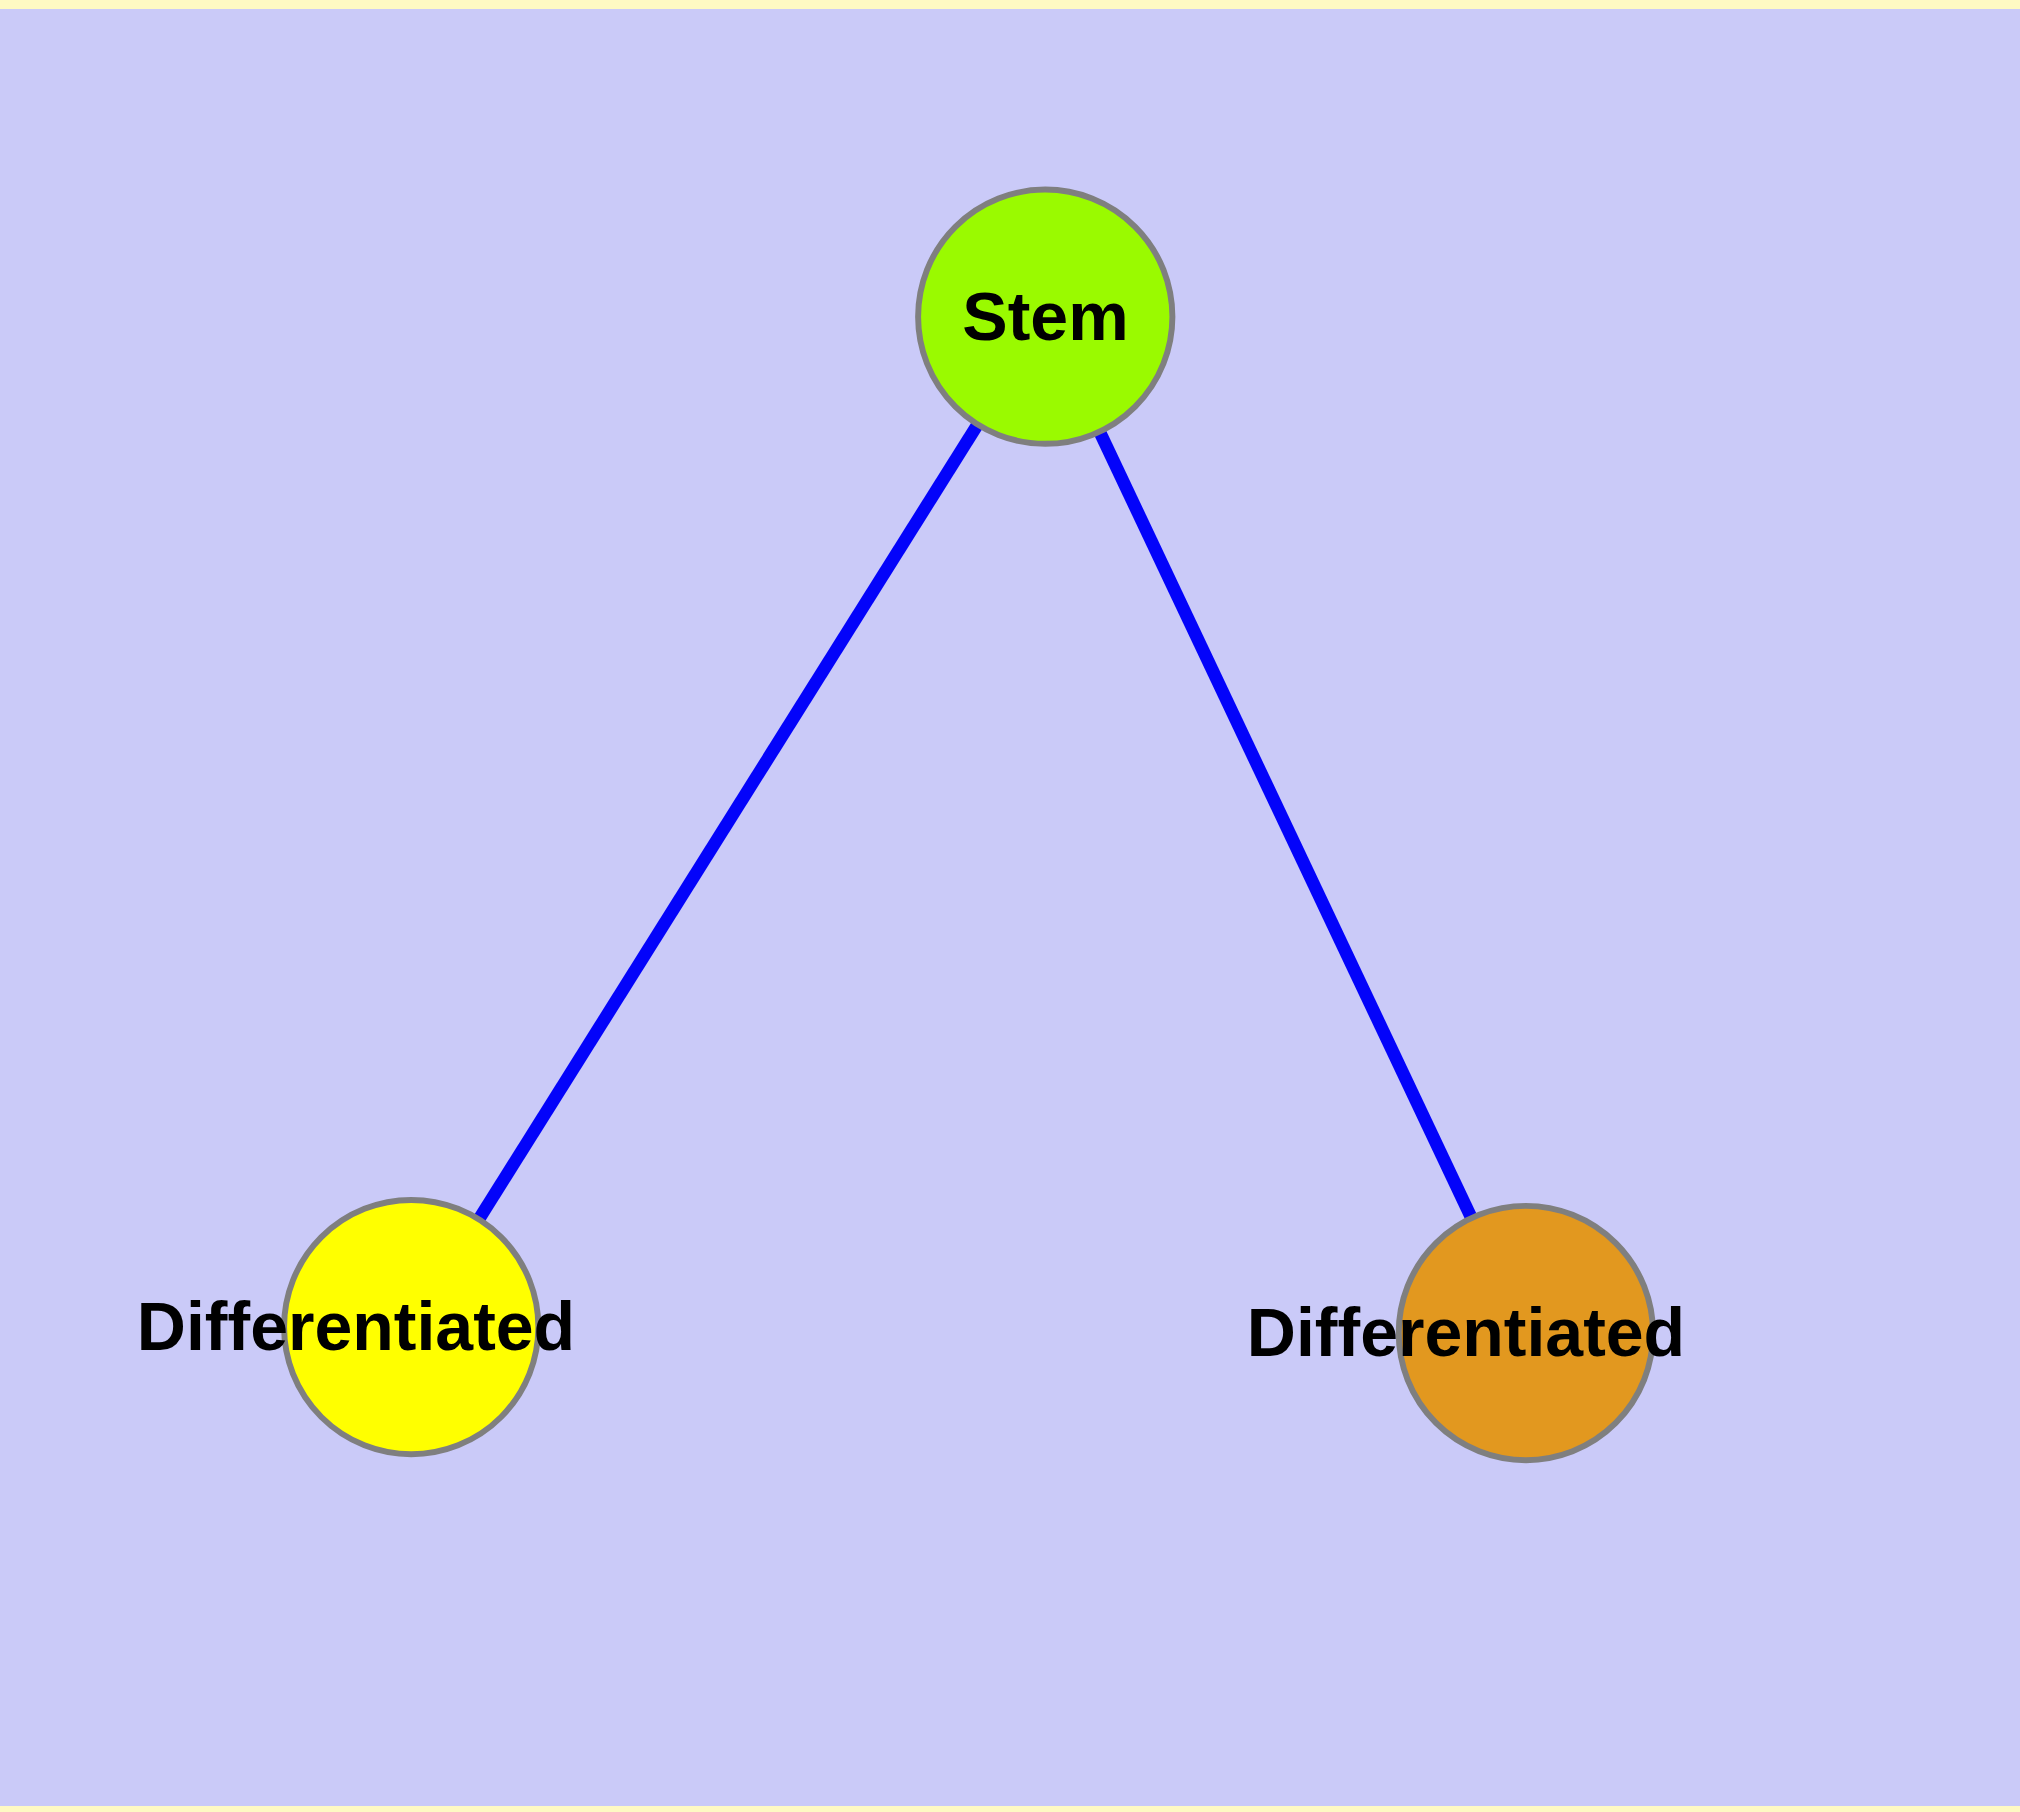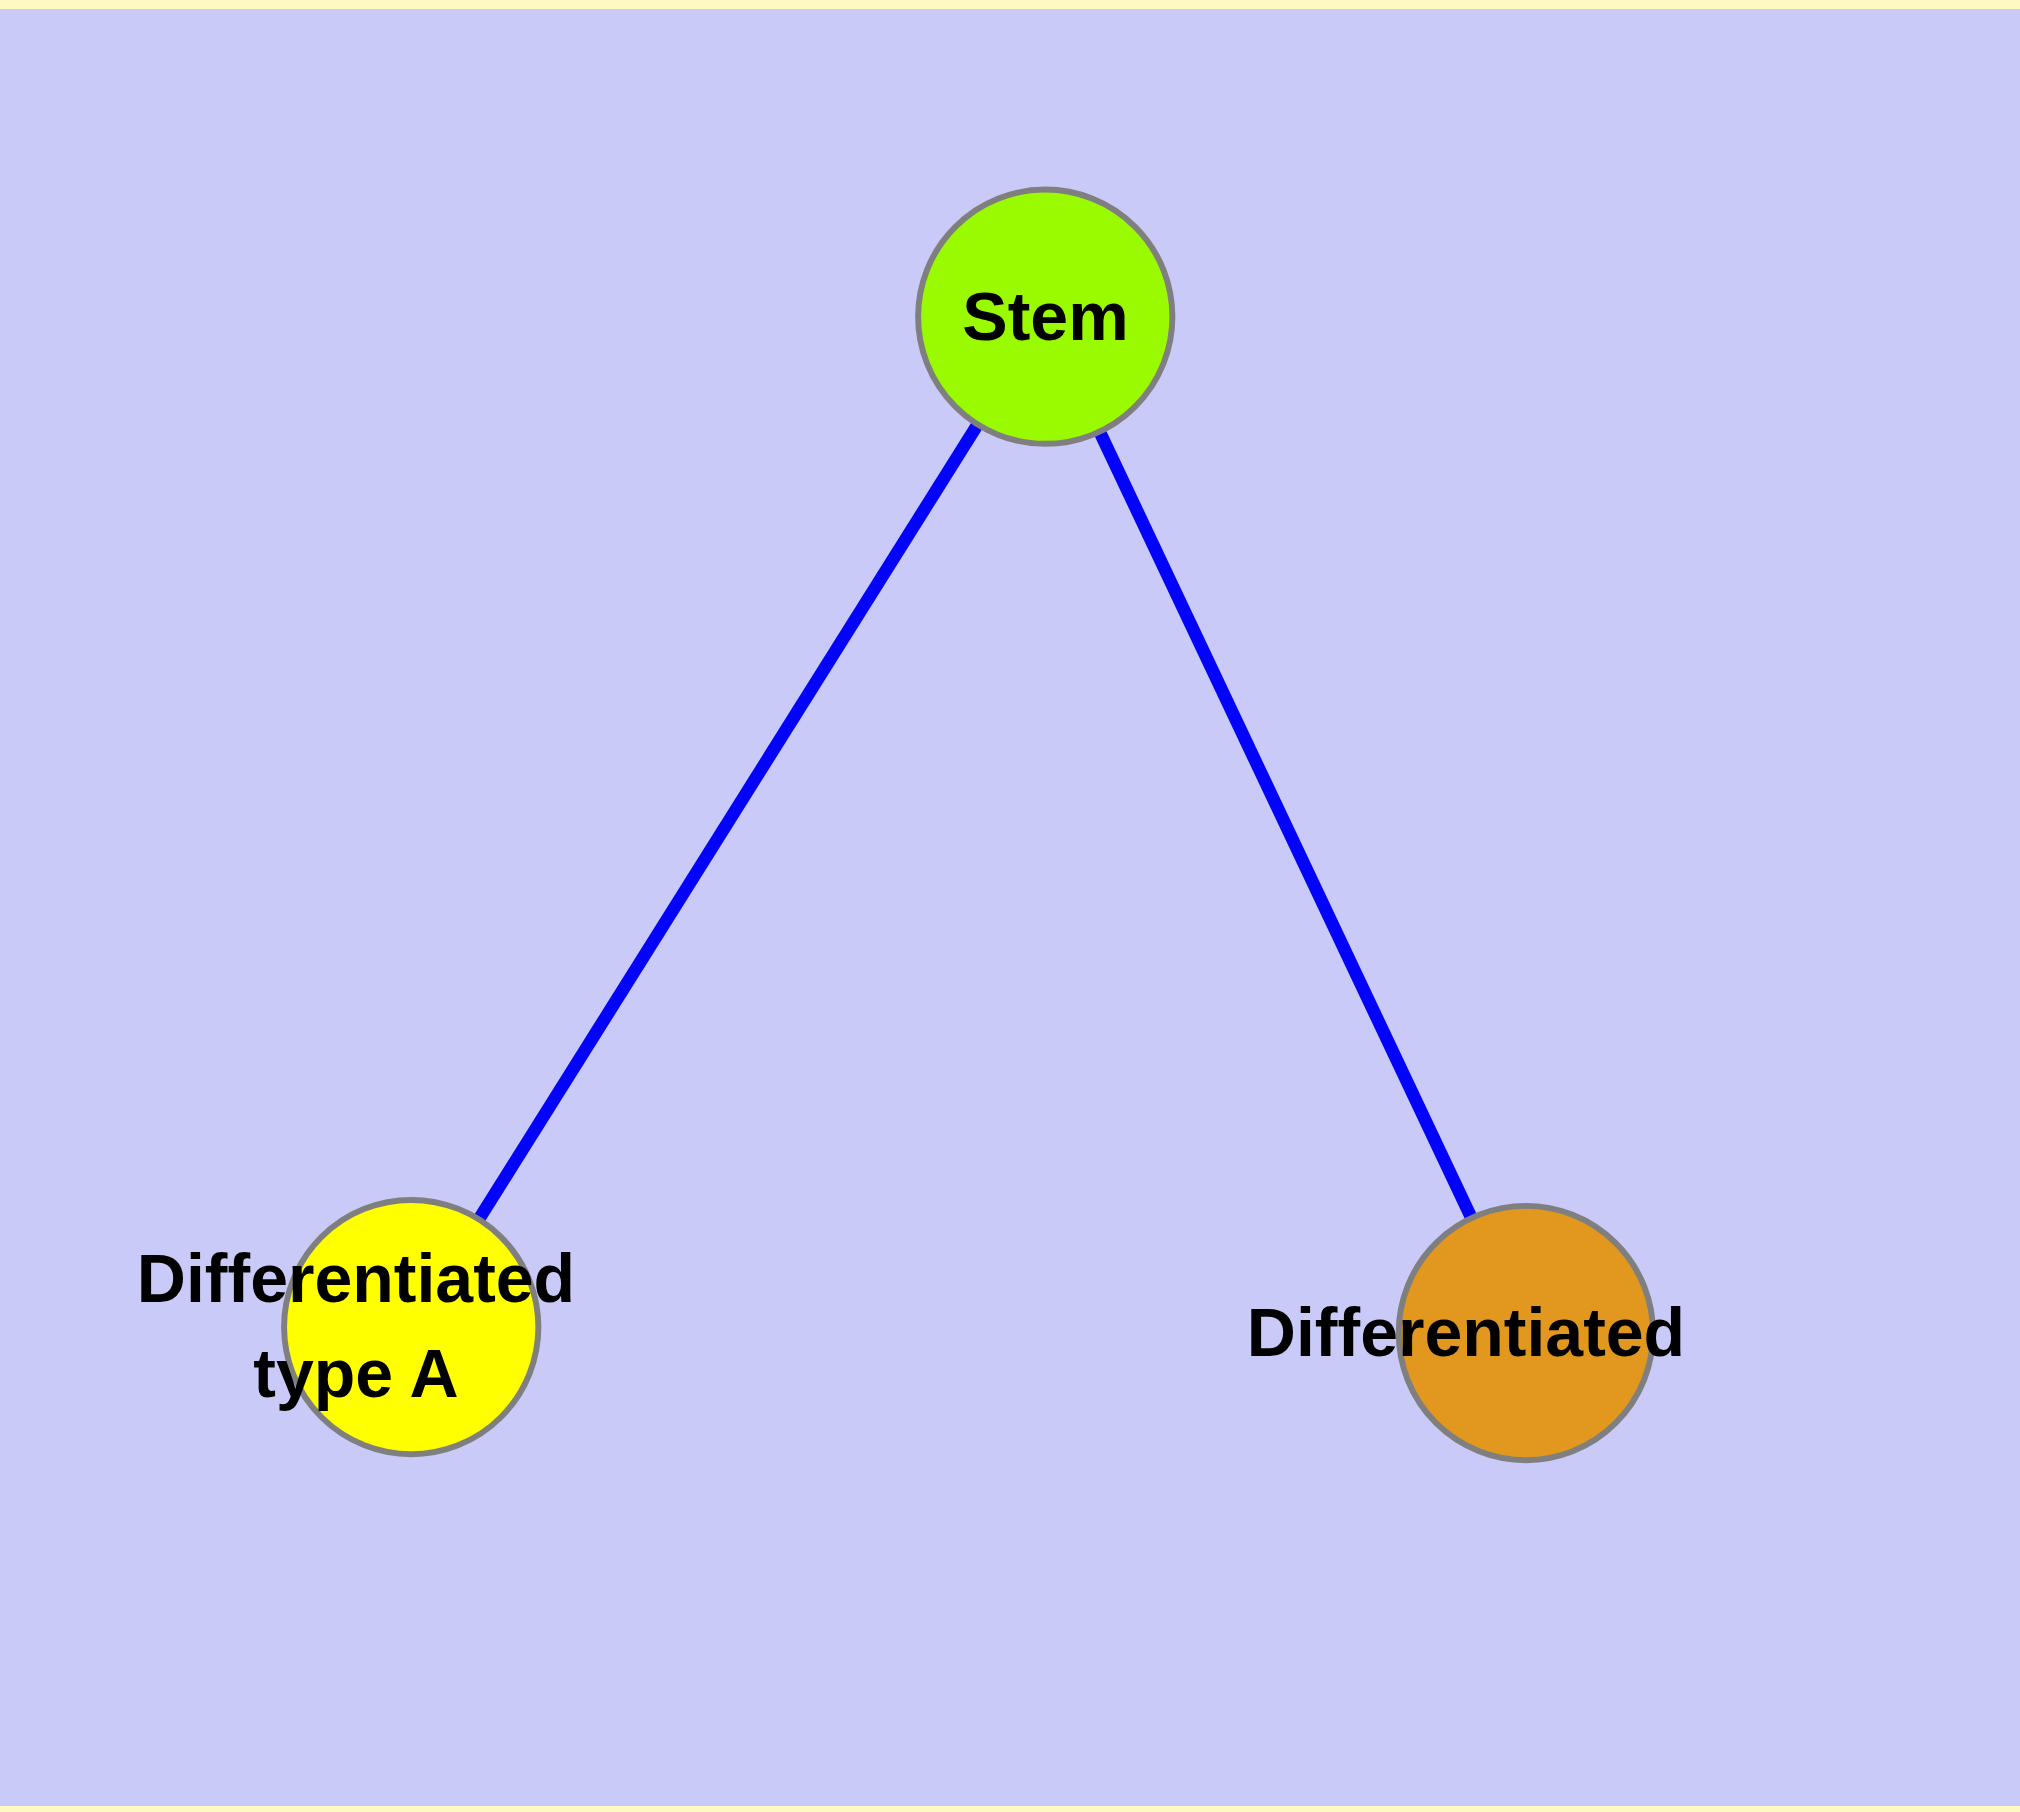--- a/index.html
+++ b/index.html
@@ -68,21 +68,20 @@
       <circle cx="485" cy="1555" r="150" fill="#FFFF00"></circle>
       <circle cx="1800" cy="1562" r="150" fill="#E2981F"></circle>
     </svg>
 
     <div class="node-label label-stem">
       <span>Stem</span>
     </div>
 
     <div class="node-label label-type-a">
       <span>Differentiated</span>
-      <span>type A</span>
     </div>
 
     <div class="node-label label-type-b">
       <span>Differentiated</span>
     </div>
 
   </div>
 </div>
 
 

